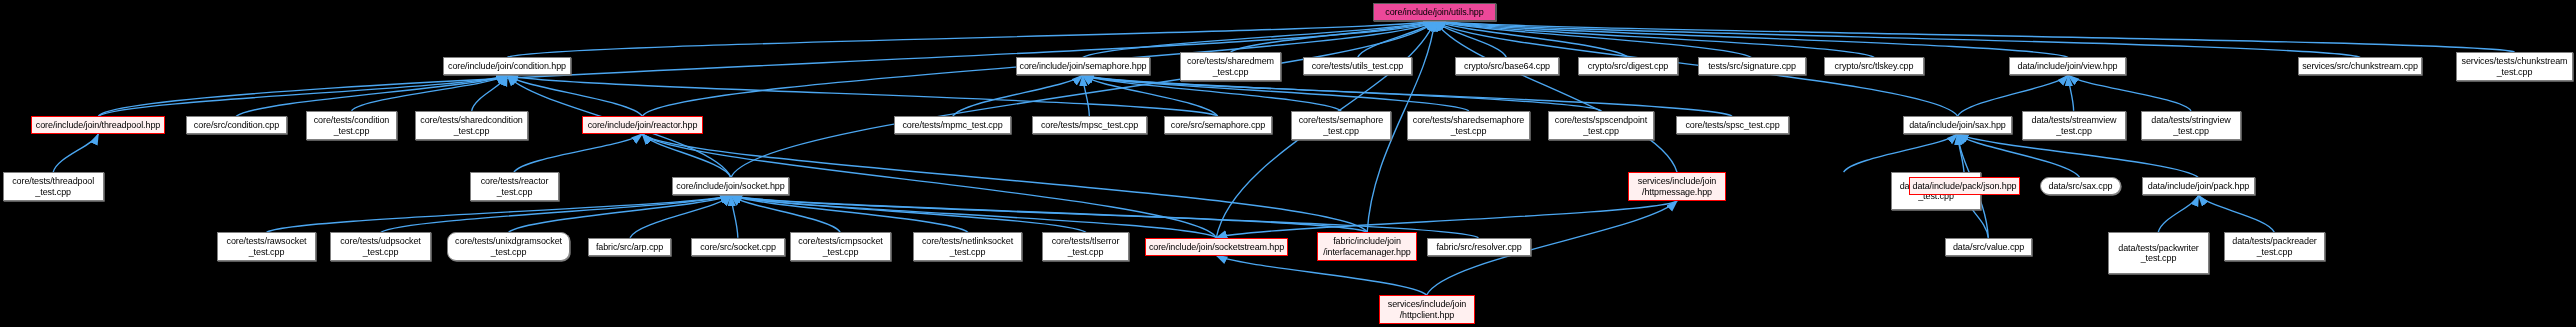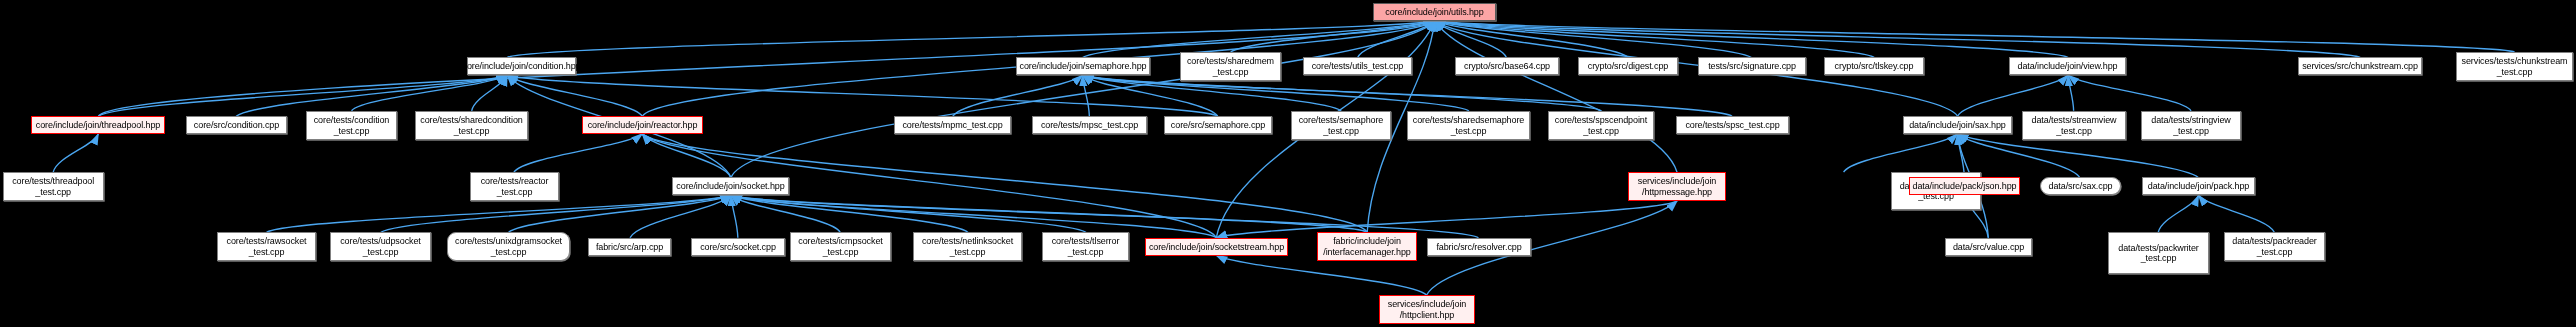--- a/index.html
+++ b/index.html
@@ -19,21 +19,21 @@
     background:#ffffff;
     border:0.7px solid #808080;
     box-shadow:0.7px 0.7px 0 0 #808080;
     color:#000000;
     font-size:9px;
     line-height:10.2px;
     letter-spacing:-0.1px;
     white-space:pre-line;
     padding:0 2px;
   }
-  .node.root{ background:#fca5a5; border:0.7px solid #5a5a5a; }
+  .node.root{ background:#ec4899; border:0.7px solid #5a5a5a; }
   .node.hl{ background:#fff0f0; border:1.4px solid #ff0000; box-shadow:none; }
 </style>
 </head>
 <body>
 
 <div id="graph-root">
   <svg id="edges" xmlns="http://www.w3.org/2000/svg" viewBox="0 0 3774 480" width="2576" height="328">
       <defs>
         <marker id="ah" markerWidth="9" markerHeight="9" refX="8" refY="3" orient="auto" markerUnits="strokeWidth">
           <path d="M0,0 L9,3 L0,6 z" fill="#4ba6f0"></path>
@@ -97,21 +97,21 @@
       <path d="M2878,260 C2877.23,234.4 2869.21,216.48 2868,196" fill="none" stroke="#4ba6f0" stroke-width="2" marker-end="url(#ah)"></path>
       <path d="M3047,260 C3033.217,234.4 2889.659,216.48 2868,196" fill="none" stroke="#4ba6f0" stroke-width="2" marker-end="url(#ah)"></path>
       <path d="M3221,260 C3193.819,234.4 2910.713,216.48 2868,196" fill="none" stroke="#4ba6f0" stroke-width="2" marker-end="url(#ah)"></path>
       <path d="M2913,348 C2909.535,287.2 2873.445,244.64 2868,196" fill="none" stroke="#4ba6f0" stroke-width="2" marker-end="url(#ah)"></path>
       <path d="M2913,348 C2910.305,323.2 2882.235,305.84 2878,286" fill="none" stroke="#4ba6f0" stroke-width="2" marker-end="url(#ah)"></path>
       <path d="M3162,340 C3166.543,318.4 3213.861,303.28 3221,286" fill="none" stroke="#4ba6f0" stroke-width="2" marker-end="url(#ah)"></path>
       <path d="M3332,340 C3323.453,318.4 3234.431,303.28 3221,286" fill="none" stroke="#4ba6f0" stroke-width="2" marker-end="url(#ah)"></path>
     </svg>
   <div id="nodes-layer">
       <div class="node root" style="left: 1373px; top: 2.7px; width: 123px; height: 18px;">core/include/join/utils.hpp</div>
-      <div class="node" style="left: 443px; top: 57px; width: 109px; height: 18px; margin-left: 24px;">core/include/join/condition.hpp</div>
+      <div class="node" style="left: 443px; top: 57px; width: 128px; height: 18px;">core/include/join/condition.hpp</div>
       <div class="node" style="left: 1016px; top: 57px; width: 134px; height: 18px;">core/include/join/semaphore.hpp</div>
       <div class="node" style="left: 1180px; top: 52px; width: 101px; height: 29px;">core/tests/sharedmem
 _test.cpp</div>
       <div class="node" style="left: 1303px; top: 57px; width: 109px; height: 18px;">core/tests/utils_test.cpp</div>
       <div class="node" style="left: 1455px; top: 57px; width: 104px; height: 18px;">crypto/src/base64.cpp</div>
       <div class="node" style="left: 1578px; top: 57px; width: 100px; height: 18px;">crypto/src/digest.cpp</div>
       <div class="node" style="left: 1698px; top: 57px; width: 108px; height: 18px;">tests/src/signature.cpp</div>
       <div class="node" style="left: 1824px; top: 57px; width: 100px; height: 18px;">crypto/src/tlskey.cpp</div>
       <div class="node" style="left: 2009px; top: 57px; width: 117px; height: 18px;">data/include/join/view.hpp</div>
       <div class="node" style="left: 2298px; top: 57px; width: 124px; height: 18px;">services/src/chunkstream.cpp</div>

